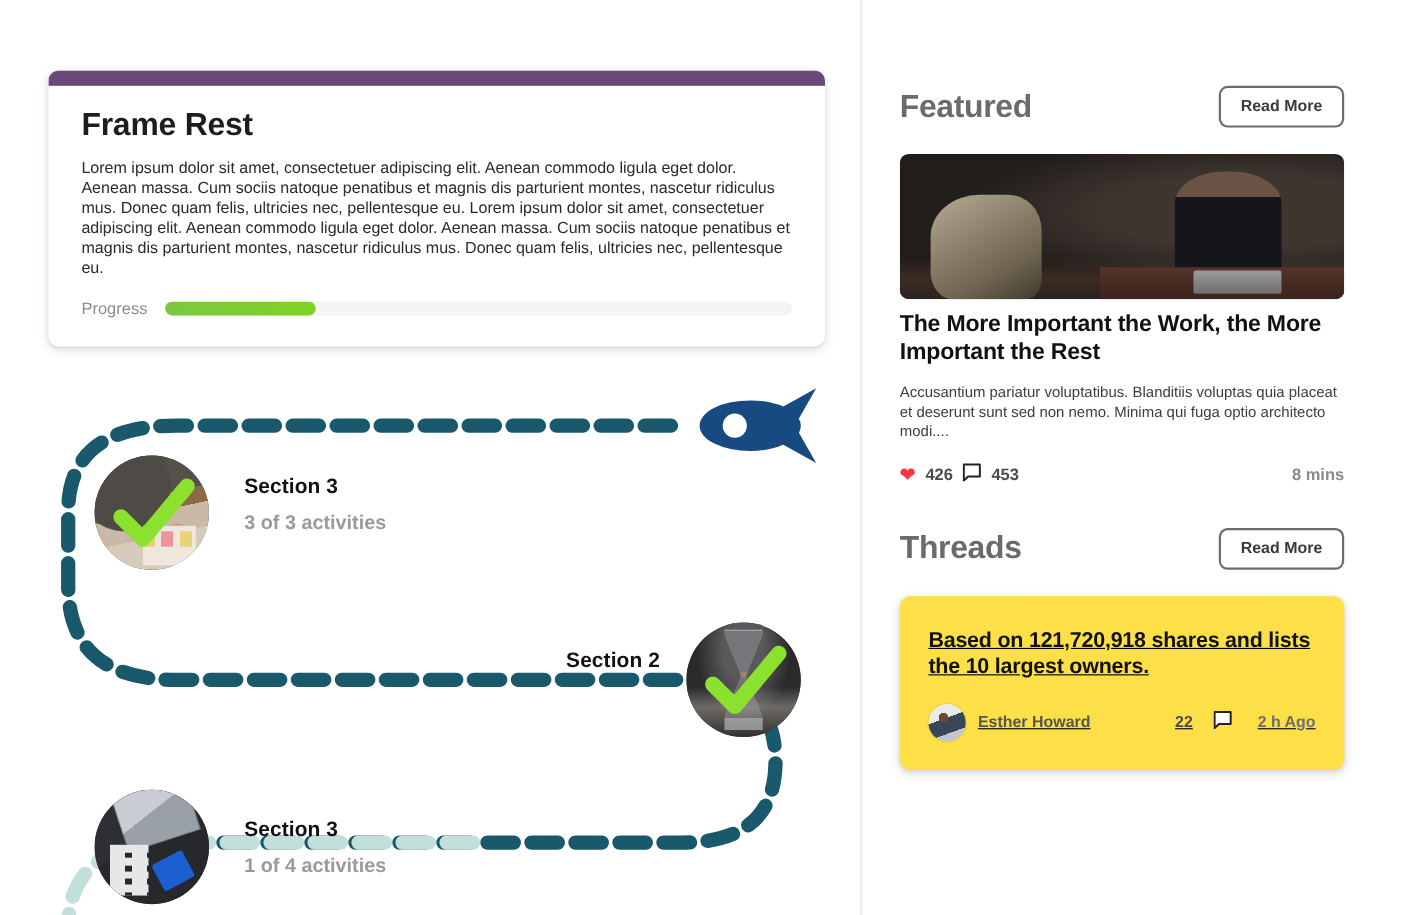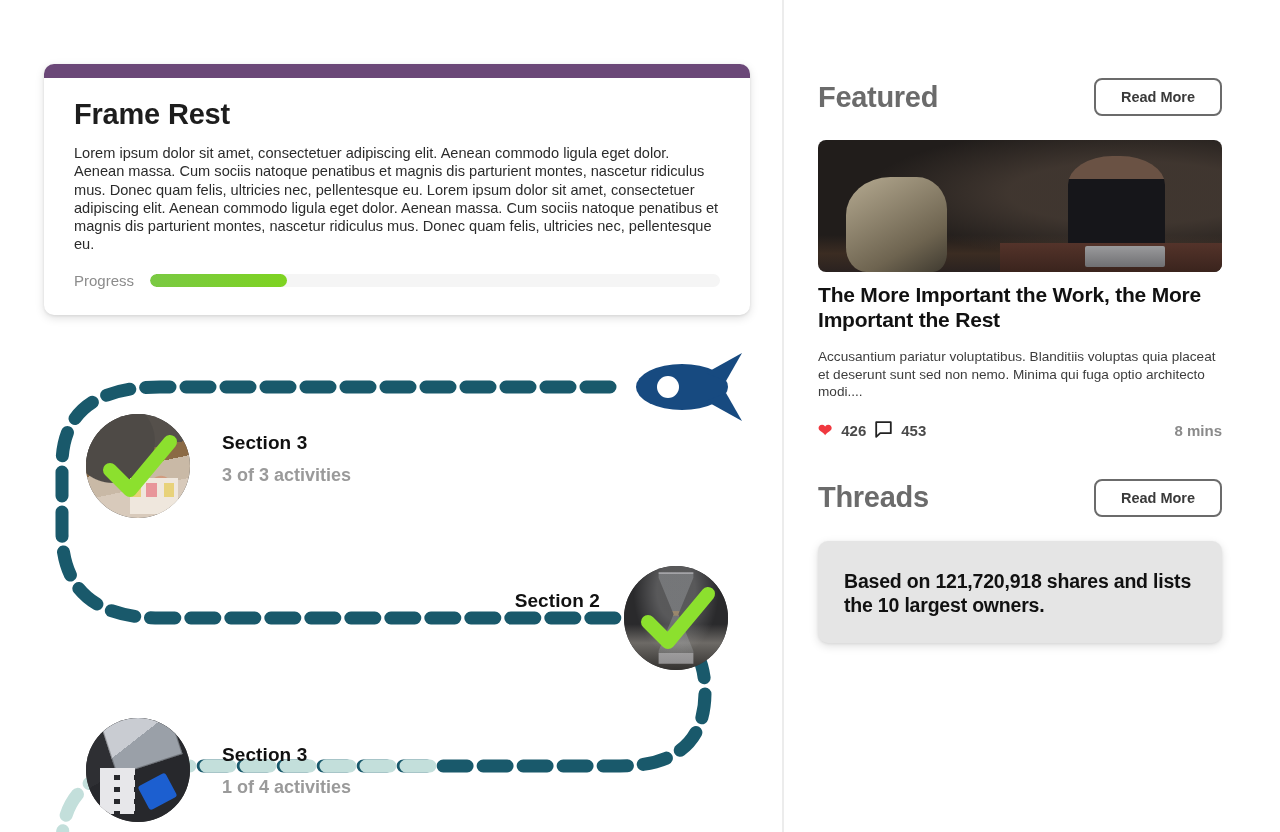--- a/index.html
+++ b/index.html
@@ -151,21 +151,21 @@
   
   .right-col { position: absolute; left: 818px; top: 0; width: 404px; }
   .sec-head {
     display: flex; align-items: center; justify-content: space-between;
     height: 42px;
   }
   .sec-head-title {
     font-size: 29px; font-weight: bold; color: #6b6b6b; letter-spacing: -.3px;
   }
   .read-more-btn {
-    width: 128px; height: 38px;
+    width: 114px; height: 38px;
     border: 2px solid #6b6b6b; border-radius: 8px;
     background: #fff; color: #3a3a3a;
     font-size: 14.5px; font-weight: bold;
     font-family: "Liberation Sans", sans-serif;
     cursor: pointer;
     display: flex; align-items: center; justify-content: center;
   }
   .feat-photo {
     margin-top: 22px; width: 404px; height: 132px;
     border-radius: 8px; overflow: hidden; position: relative;
@@ -181,23 +181,24 @@
     margin-top: 20px; display: flex; align-items: center; gap: 9px;
     font-size: 15px; font-weight: bold; color: #4a4a4a;
   }
   .feat-meta .spacer { flex: 1; }
   .feat-meta .time { color: #8a8a8a; font-weight: bold; }
   .heart { color: #f0383f; font-size: 17px; line-height: 1; }
   .cmt-icon { display: inline-block; }
 
   .thread-card {
     margin-top: 22px; width: 404px;
-    background: #e5e5e5; border-radius: 10px;
+    background: #fde047; border-radius: 10px;
     box-shadow: 0 3px 10px rgba(0,0,0,.13), 0 1px 3px rgba(0,0,0,.07);
     padding: 28px 26px 26px 26px;
+    text-decoration: underline;
   }
   .thread-title {
     font-size: 19.5px; font-weight: bold; color: #111;
     line-height: 24px; letter-spacing: -.2px;
   }
   .thread-foot {
     margin-top: 22px; display: flex; align-items: center; gap: 11px;
   }
   .thread-avatar {
     width: 34px; height: 34px; border-radius: 50%;
@@ -312,16 +313,30 @@
       <span class="time">8 mins</span>
     </div>
 
     <div class="sec-head" style="margin-top:36px;gap:28px;">
       <div class="sec-head-title">Threads</div>
       <button class="read-more-btn">Read More</button>
     </div>
 
     <div class="thread-card">
       <div class="thread-title">Based on 121,720,918 shares and lists the 10 largest owners.</div>
+      <div class="thread-foot">
+        <div class="thread-avatar">
+          <div class="photo avatar-img" style="position:absolute; inset:0;"></div>
+        </div>
+        <div class="thread-author">Esther Howard</div>
+        <div class="spacer"></div>
+        <div class="thread-count">22</div>
+        <span class="cmt-icon" style="margin:0 12px 0 8px;">
+          <svg width="17" height="17" viewBox="0 0 17 17">
+            <path d="M1.2 1.2 H15.8 V12.2 H5.2 L1.2 15.8 Z" fill="#ffffff" stroke="#222" stroke-width="1.8" stroke-linejoin="round"></path>
+          </svg>
+        </span>
+        <div class="thread-time">2 h Ago</div>
+      </div>
     </div>
 
   </div>
 </div>
 
 </body></html>

